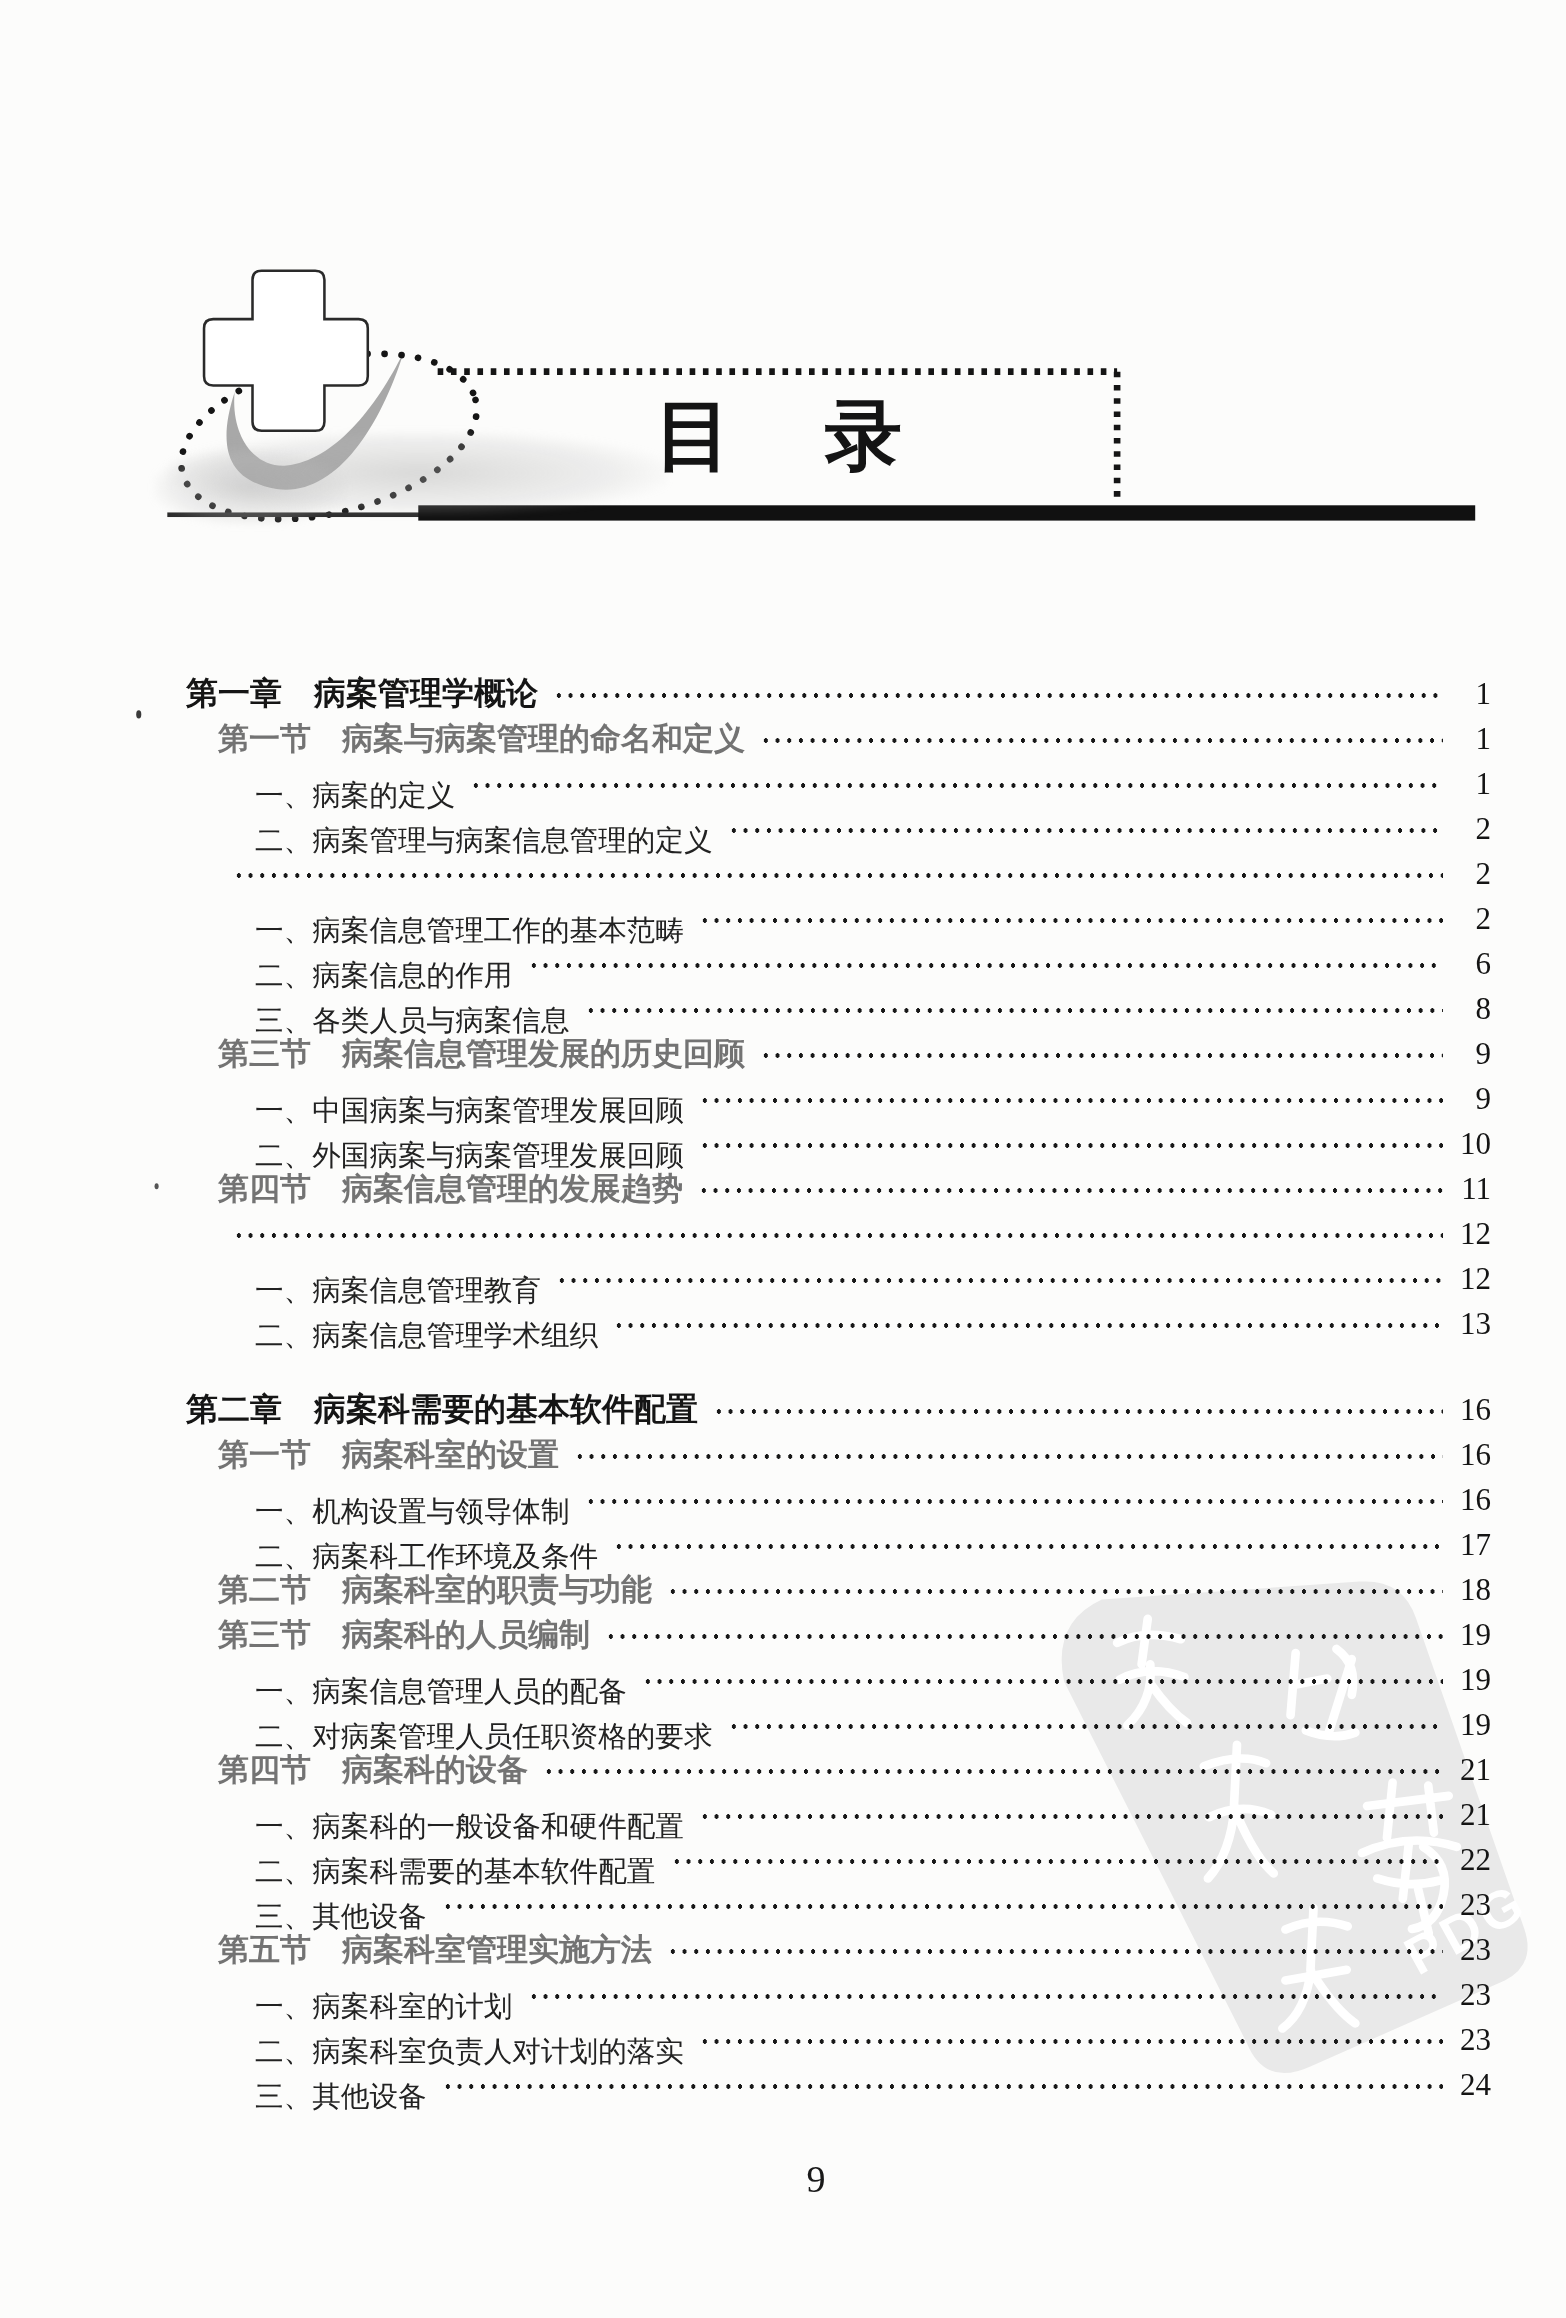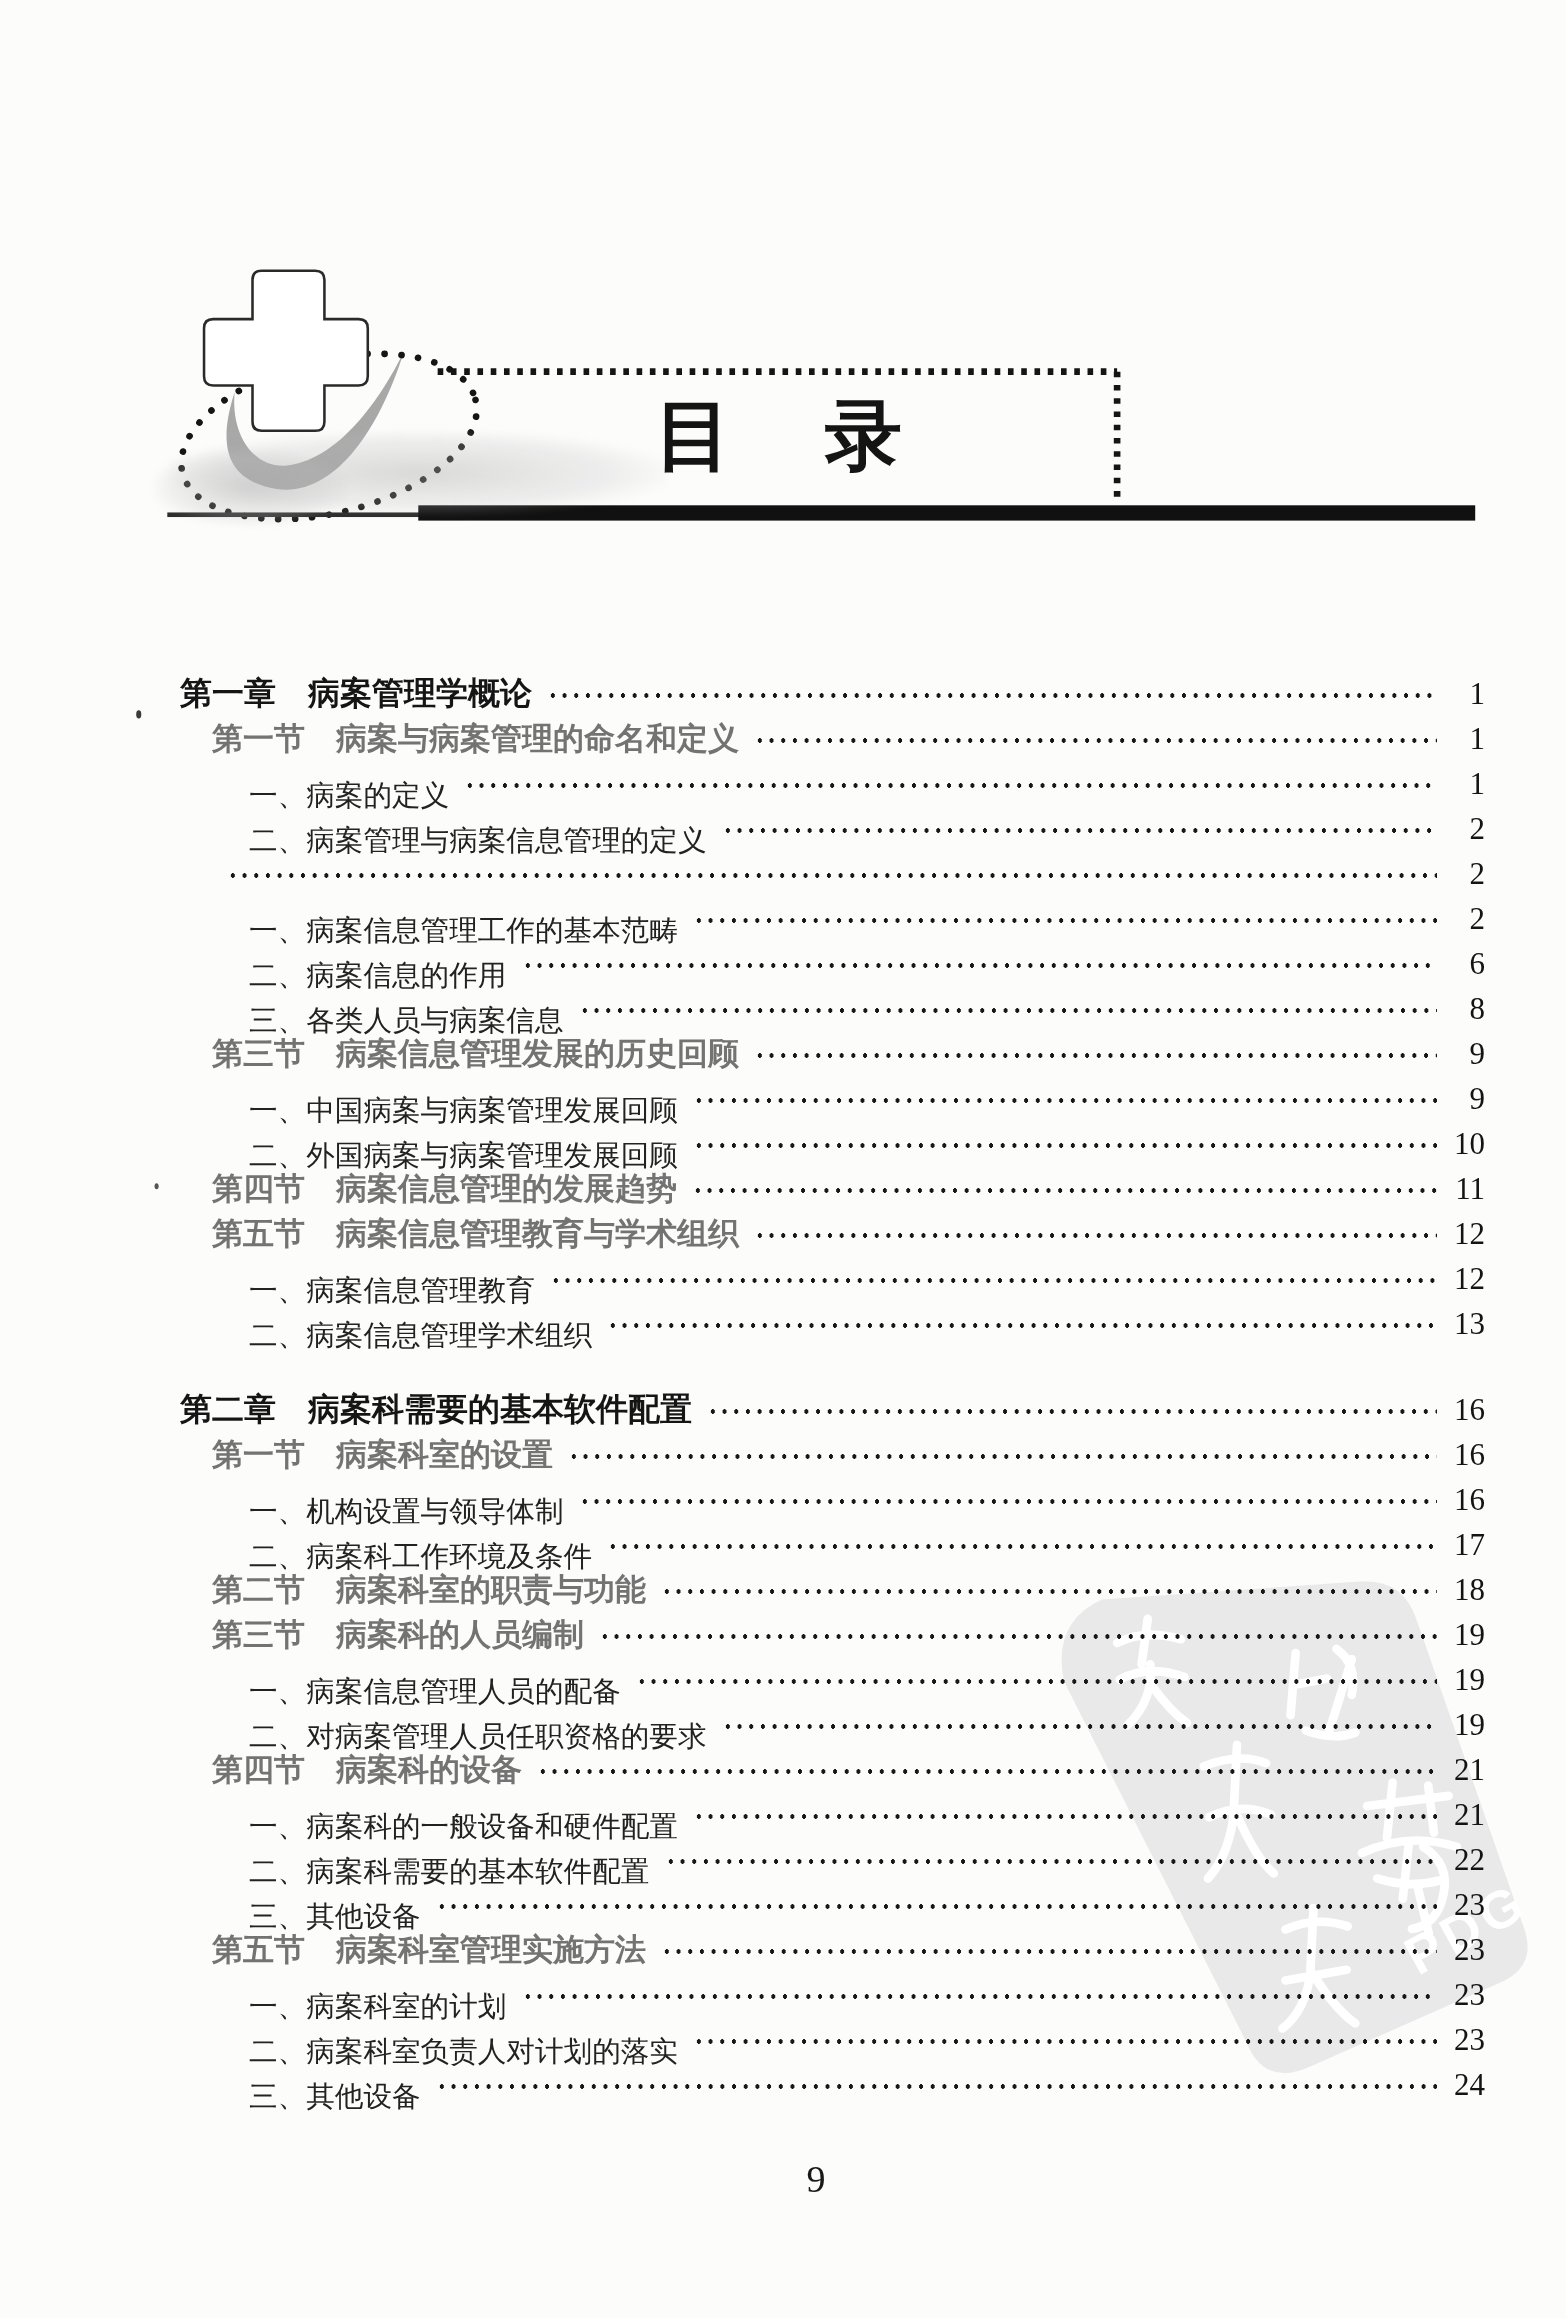--- a/index.html
+++ b/index.html
@@ -21,21 +21,21 @@
     filter:blur(3.1px);
   }
   .smudge.s1 { left:168px; top:431px; width:500px; height:84px; }
   .smudge.s2 { left:153px; top:449px; width:194px; height:77px; }
   .page-title {
     position:absolute; left:655px; top:393px; z-index:3;
     font-size:77px; font-weight:900; letter-spacing:93px;
     line-height:87px; color:#141414; white-space:nowrap;
   }
   .toc {
-    position:absolute; left:180px; top:671px; width:1305px; z-index:3;
+    position:absolute; left:186px; top:671px; width:1305px; z-index:3;
   }
   .toc-row {
     display:flex; align-items:center; height:45px; white-space:nowrap;
   }
   .toc-row.gap-before { margin-top:41px; }
   .toc-row .label { flex:0 0 auto; }
   .level-chapter .label { font-size:32px; font-weight:700; color:#151515; }
   .level-section { padding-left:32px; }
   .level-section .label { font-size:31px; font-weight:700; color:#737373; }
   .level-item { padding-left:69px; }
@@ -156,21 +156,20 @@
     <span class="label">二、外国病案与病案管理发展回顾</span>
     <span class="leader"></span>
     <span class="pagenum">10</span>
   </div>
     <div class="toc-row level-section">
     <span class="label">第四节　病案信息管理的发展趋势</span>
     <span class="leader"></span>
     <span class="pagenum">11</span>
   </div>
     <div class="toc-row level-section">
-    <span class="label">第五节　病案信息管理教育与学术组织</span>
     <span class="leader"></span>
     <span class="pagenum">12</span>
   </div>
     <div class="toc-row level-item">
     <span class="label">一、病案信息管理教育</span>
     <span class="leader"></span>
     <span class="pagenum">12</span>
   </div>
     <div class="toc-row level-item">
     <span class="label">二、病案信息管理学术组织</span>

